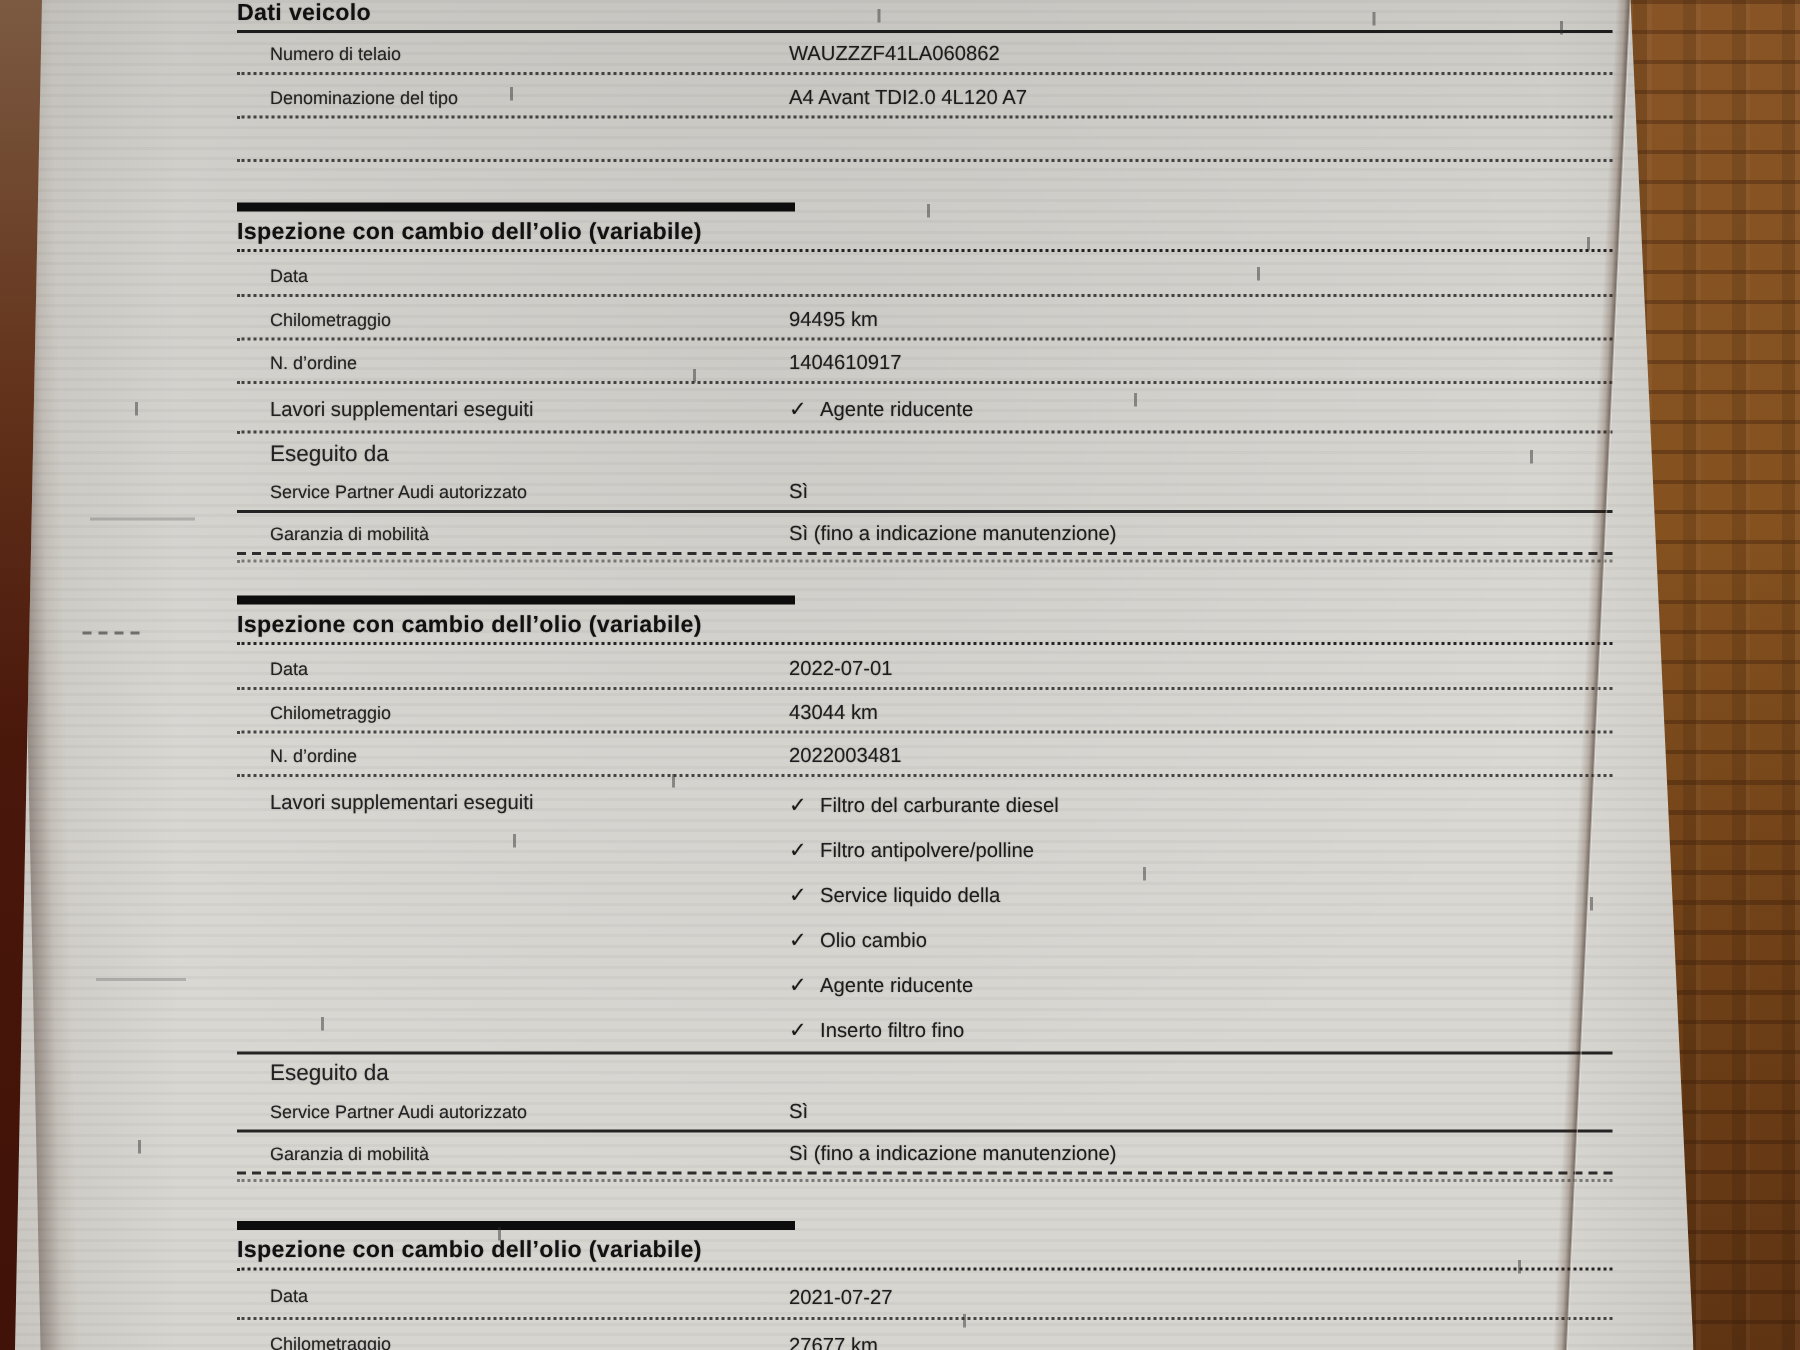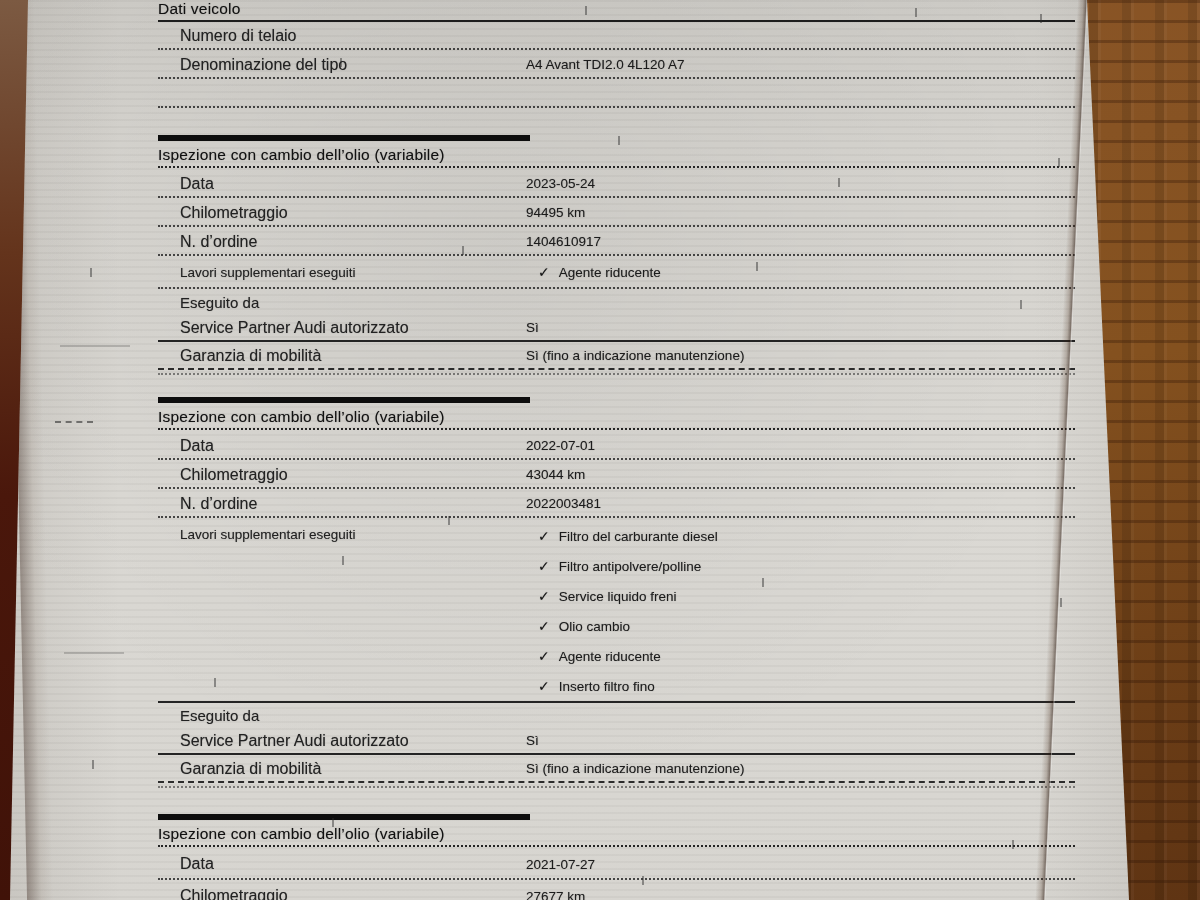--- a/index.html
+++ b/index.html
@@ -28,31 +28,31 @@
                radial-gradient(ellipse at 42% 28%, rgba(0,0,0,.05), rgba(0,0,0,0) 60%);}
   .edge-r{position:absolute;left:1078px;top:-10px;width:10px;height:920px;
     transform:rotate(2.7deg);transform-origin:top center;
     background:linear-gradient(90deg, rgba(60,30,10,0), rgba(60,30,10,.22) 55%, rgba(40,20,8,.5) 85%, rgba(255,255,255,.55) 100%);z-index:3;}
   .edge-l{position:absolute;left:8px;top:-10px;width:26px;height:920px;
     transform:rotate(-1.2deg);transform-origin:top center;
     background:linear-gradient(90deg, rgba(40,18,8,.35), rgba(120,100,85,.12) 55%, rgba(120,100,85,0));z-index:3;}
   
   .content{position:absolute;left:158px;top:0;width:917px;color:#1f1f1f;z-index:2;}
   .txt{text-shadow:0 0 1px rgba(40,40,40,.4);}
-  .sec-title{font-size:15.5px;font-weight:400;letter-spacing:.2px;color:#111;line-height:17px;}
+  .sec-title{font-size:15.5px;font-weight:700;letter-spacing:.2px;color:#111;line-height:17px;}
   .bar{width:372px;height:6px;background:#0d0d0d;}
   .hrule{height:2px;background:#1d1d1d;margin-top:3px;}
   .hrule.dotty{background:none;border-top:2px dotted #242424;}
   .sep{height:1px;border-top:2px dotted rgba(42,42,42,.85);}
   .sep-solid{height:2px;background:#242424;}
   .end-sep{height:3px;border-top:2px dashed #2c2c2c;border-bottom:2px dotted rgba(44,44,44,.55);}
   .vrow{min-height:23px;display:grid;grid-template-columns:368px 1fr;align-items:center;padding:2px 0 1px 0;}
-  .vrow .label{padding-left:22px;font-size:16px;color:#222;}
+  .vrow .label{padding-left:22px;font-size:12px;color:#222;}
   .vrow .value{font-size:13.5px;color:#1c1c1c;}
-  .works{display:grid;grid-template-columns:368px 1fr;padding-top:2px;gap:12px;}
+  .works{display:grid;grid-template-columns:368px 1fr;padding-top:2px;}
   .works .label{padding-left:22px;font-size:13.5px;color:#222;line-height:28px;}
   .work-item{display:flex;align-items:center;gap:9px;height:30px;font-size:13.5px;color:#1c1c1c;}
   .work-item.single{height:26px;}
   .check{font-size:14px;font-weight:700;color:#161616;line-height:1;}
   .solo-label{padding-left:22px;font-size:15px;color:#222;display:flex;align-items:center;min-height:24px;}
   .gap-a{height:26px;} .gap-b{height:22px;} .gap-c{height:26px;}
   .hpad{height:5px;}
   
   .tick{position:absolute;width:2px;height:9px;background:#2b2b2b;opacity:.45;z-index:2;}
   .hdash{position:absolute;border-top:2px dashed #2f2f2f;opacity:.6;z-index:2;}
@@ -67,20 +67,21 @@
 
 <div class="paper">
   <div class="content">
 
     <div>
       <div class="sec-title txt">Dati veicolo</div>
       <div class="hrule"></div>
 
       <div class="vrow">
         <span class="label txt">Numero di telaio</span>
+        <span class="value txt">WAUZZZF41LA060862</span>
       </div>
       <div class="sep"></div>
       <div class="vrow">
         <span class="label txt">Denominazione del tipo</span>
         <span class="value txt">A4 Avant TDI2.0 4L120 A7</span>
       </div>
       <div class="sep"></div>
       <div class="vrow">
       </div>
       <div class="sep"></div>
@@ -89,21 +90,20 @@
     <div class="gap-a"></div>
 
     <div>
       <div class="bar"></div>
       <div class="hpad"></div>
       <div class="sec-title txt">Ispezione con cambio dell’olio (variabile)</div>
       <div class="hrule dotty"></div>
 
       <div class="vrow">
         <span class="label txt">Data</span>
-        <span class="value txt">2023-05-24</span>
       </div>
       <div class="sep"></div>
       <div class="vrow">
         <span class="label txt">Chilometraggio</span>
         <span class="value txt">94495 km</span>
       </div>
       <div class="sep"></div>
       <div class="vrow">
         <span class="label txt">N. d’ordine</span>
         <span class="value txt">1404610917</span>
@@ -164,21 +164,21 @@
           <div class="work-item">
             <span class="check txt">✓</span>
             <span class="txt">Filtro del carburante diesel</span>
           </div>
           <div class="work-item">
             <span class="check txt">✓</span>
             <span class="txt">Filtro antipolvere/polline</span>
           </div>
           <div class="work-item">
             <span class="check txt">✓</span>
-            <span class="txt">Service liquido freni</span>
+            <span class="txt">Service liquido della</span>
           </div>
           <div class="work-item">
             <span class="check txt">✓</span>
             <span class="txt">Olio cambio</span>
           </div>
           <div class="work-item">
             <span class="check txt">✓</span>
             <span class="txt">Agente riducente</span>
           </div>
           <div class="work-item">

